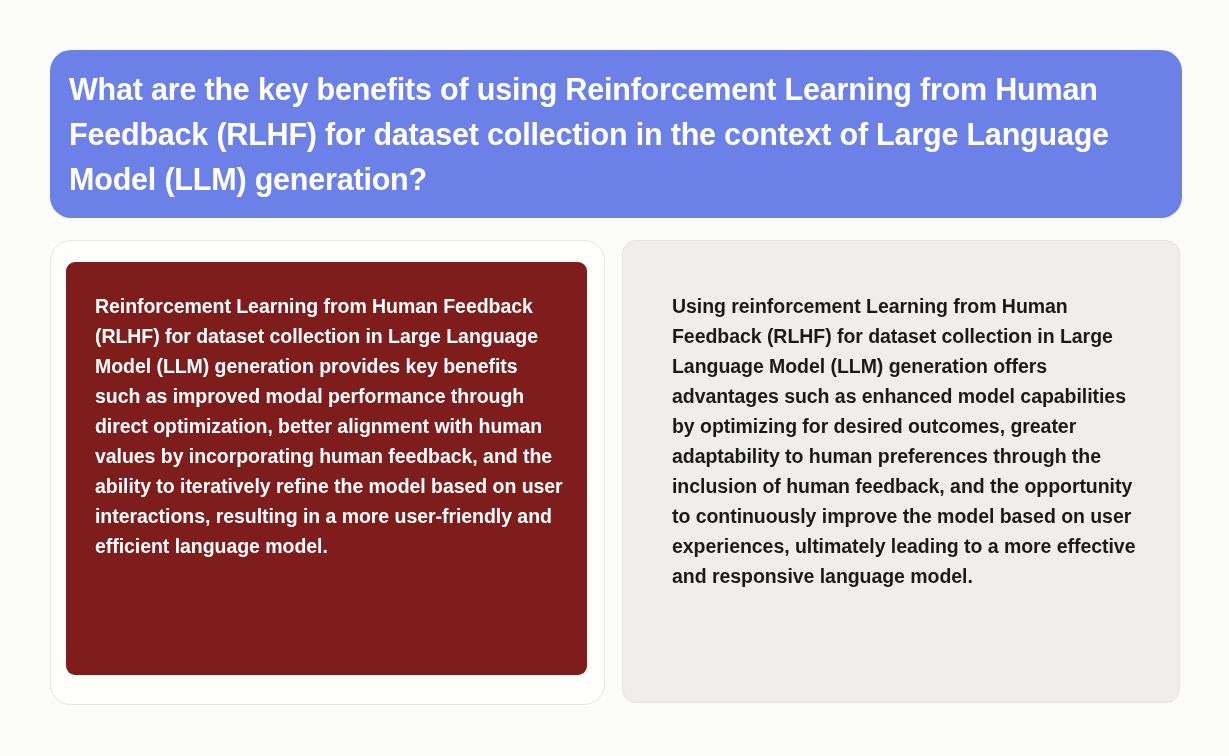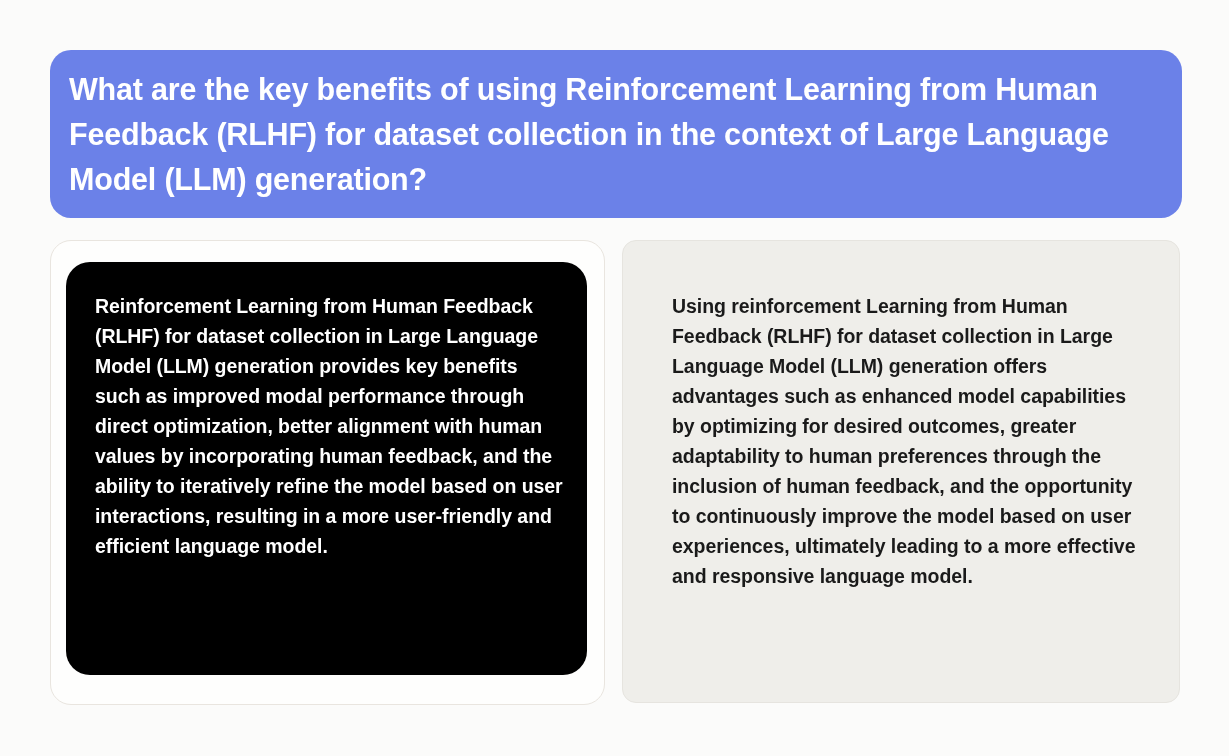--- a/index.html
+++ b/index.html
@@ -60,22 +60,22 @@
     height: 465px;
     background: #fefefd;
     border: 1px solid #e9e5df;
     border-radius: 21px;
     box-sizing: border-box;
     padding: 21px 17px 29px 15px;
   }
   .teal-panel {
     width: 100%;
     height: 100%;
-    background: #000000;
-    border-radius: 24px;
+    background: #7f1d1d;
+    border-radius: 9px;
     box-sizing: border-box;
     padding: 29px 22px 20px 29px;
   }
   .answer-text-light {
     font-size: 19.5px;
     font-weight: bold;
     line-height: 30px;
     letter-spacing: -0.05px;
     color: #ffffff;
     margin: 0;

